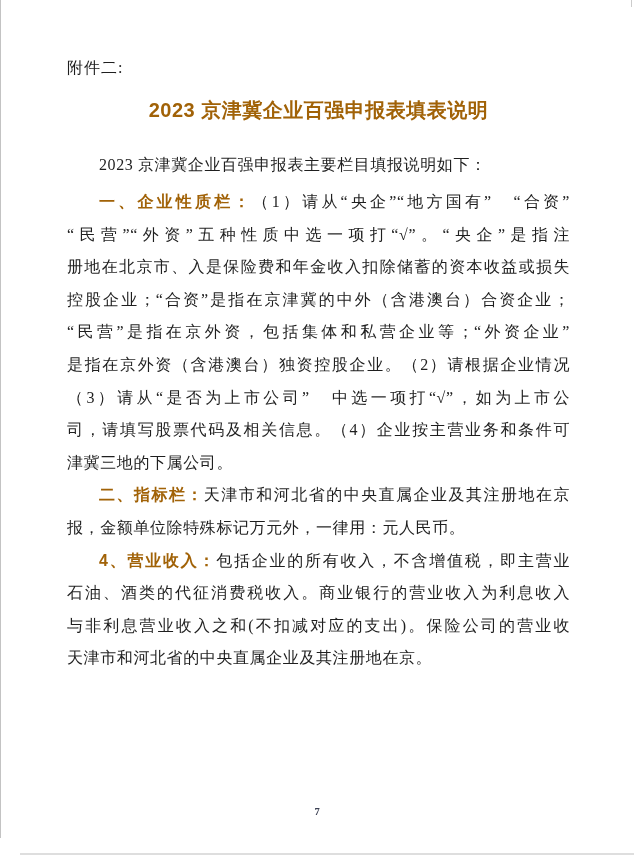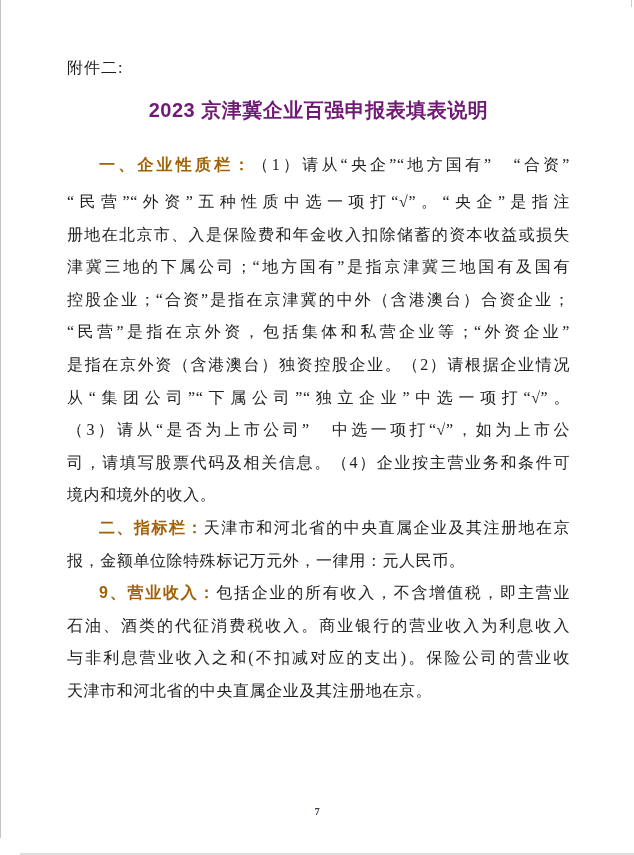--- a/index.html
+++ b/index.html
@@ -43,21 +43,21 @@
   }
   .doc-title {
     position: absolute;
     left: 67px; top: 97px;
     width: 503px;
     text-align: center;
     font-family: "Liberation Sans", sans-serif;
     font-weight: bold;
     font-size: 20px;
     letter-spacing: 0.5px;
-    color: #701a75;
+    color: #a16207;
   }
   .body-text {
     position: absolute;
     left: 67px; top: 149px;
     width: 503px;
     font-size: 16px;
     letter-spacing: 0.6px;
   }
   .line {
     height: 32.6px;
@@ -93,33 +93,32 @@
 <div class="page">
   <div class="edge-left"></div>
   <div class="edge-bottom"></div>
   <div class="edge-top-right"></div>
 
   <div class="attachment">附件二:</div>
 
   <div class="doc-title">2023 京津冀企业百强申报表填表说明</div>
 
   <div class="body-text">
+      <div class="line indent"><span class="seg">2023 京津冀企业百强申报表主要栏目填报说明如下：</span></div>
       <div class="line indent fill"><span class="seg bold">一、企业性质栏：</span><span class="seg">（1）请从“央企”“地方国有”　“合资”</span></div>
       <div class="line fill"><span class="seg">“民营”“外资”五种性质中选一项打“√”。“央企”是指注</span></div>
       <div class="line fill"><span class="seg">册地在北京市、入是保险费和年金收入扣除储蓄的资本收益或损失</span></div>
-      <div class="line fill"><span class="seg">津冀三地的下属公司；“地方国有”是指京津冀三地国有及国有</span></div>
       <div class="line fill"><span class="seg">控股企业；“合资”是指在京津冀的中外（含港澳台）合资企业；</span></div>
       <div class="line fill"><span class="seg">“民营”是指在京外资，包括集体和私营企业等；“外资企业”</span></div>
       <div class="line fill"><span class="seg">是指在京外资（含港澳台）独资控股企业。（2）请根据企业情况</span></div>
-      <div class="line fill"><span class="seg">从“集团公司”“下属公司”“独立企业”中选一项打“√”。</span></div>
       <div class="line fill"><span class="seg">（3）请从“是否为上市公司”　中选一项打“√”，如为上市公</span></div>
       <div class="line fill"><span class="seg">司，请填写股票代码及相关信息。（4）企业按主营业务和条件可</span></div>
-      <div class="line"><span class="seg">境内和境外的收入。</span></div>
+      <div class="line"><span class="seg">津冀三地的下属公司。</span></div>
       <div class="line indent fill"><span class="seg bold">二、指标栏：</span><span class="seg">天津市和河北省的中央直属企业及其注册地在京</span></div>
       <div class="line"><span class="seg">报，金额单位除特殊标记万元外，一律用：元人民币。</span></div>
-      <div class="line indent fill"><span class="seg bold">9、营业收入：</span><span class="seg">包括企业的所有收入，不含增值税，即主营业</span></div>
+      <div class="line indent fill"><span class="seg bold">4、营业收入：</span><span class="seg">包括企业的所有收入，不含增值税，即主营业</span></div>
       <div class="line fill"><span class="seg">石油、酒类的代征消费税收入。商业银行的营业收入为利息收入</span></div>
       <div class="line fill"><span class="seg">与非利息营业收入之和(不扣减对应的支出)。保险公司的营业收</span></div>
       <div class="line"><span class="seg">天津市和河北省的中央直属企业及其注册地在京。</span></div>
     </div>
 
   <div class="page-number">7</div>
 </div>
 
 </body></html>

